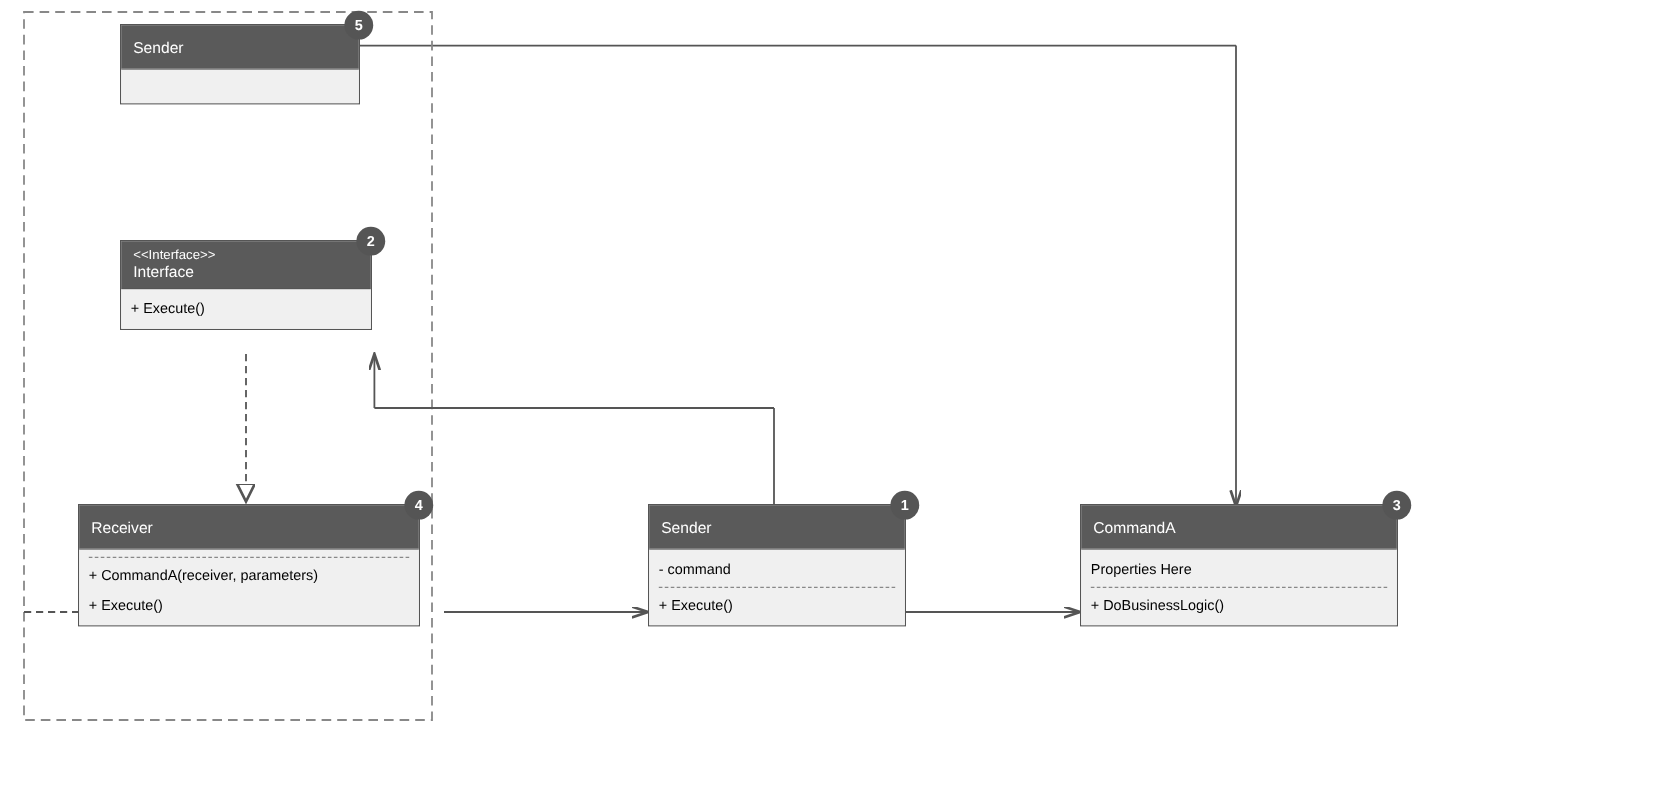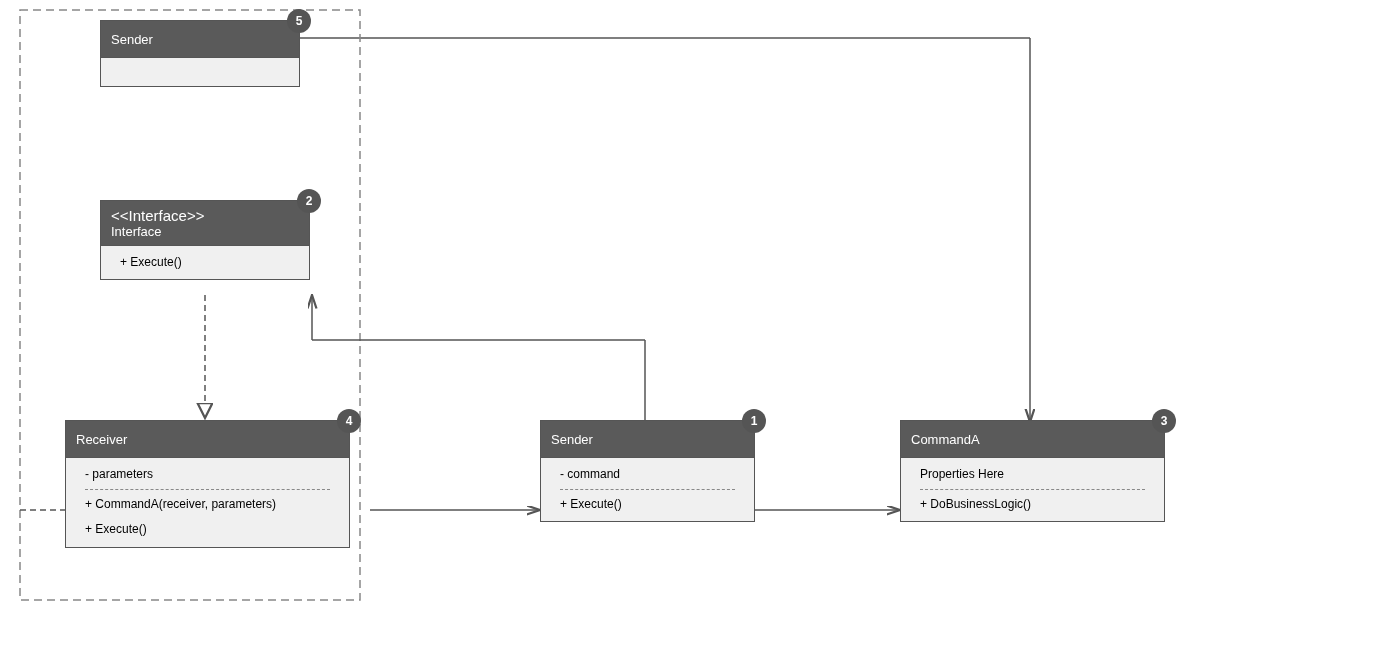--- a/index.html
+++ b/index.html
@@ -34,21 +34,21 @@
       font-size: 13px;
       font-weight: normal;
       position: relative;
       min-height: 36px;
       display: flex;
       align-items: center;
     }
 
     .uml-class-body {
       background: #f0f0f0;
-      padding: 4px 19px;
+      padding: 4px 8px;
       border-top: 1.5px solid #555;
       font-size: 12px;
       line-height: 1.6;
     }
 
     .uml-class-body .section {
       padding: 3px 0;
     }
 
     .uml-class-body .divider {
@@ -123,37 +123,36 @@
       <div class="badge">5</div>
     </div>
     <div class="uml-class-body">
       <div class="section" style="height:20px;"></div>
     </div>
   </div>
 
   <div class="uml-class" style="left:100px; top:200px; width:210px;">
     <div class="uml-class-header">
       <span>
-        <span style="font-size:15px; display:block;">&lt;&lt;Interface&gt;&gt;</span>
+        <span style="font-size:11px; display:block;">&lt;&lt;Interface&gt;&gt;</span>
         <span>Interface</span>
       </span>
       <div class="badge">2</div>
     </div>
     <div class="uml-class-body">
       <div class="section">+ Execute()</div>
     </div>
   </div>
 
   <div class="uml-class" style="left:65px; top:420px; width:285px;">
     <div class="uml-class-header">
       <span>Receiver</span>
       <div class="badge">4</div>
     </div>
     <div class="uml-class-body">
-      <div class="section">- parameters</div>
       <div class="divider"></div>
       <div class="section">+ CommandA(receiver, parameters)</div>
       <div class="section">+ Execute()</div>
     </div>
   </div>
 
   <div class="uml-class" style="left:540px; top:420px; width:215px;">
     <div class="uml-class-header">
       <span>Sender</span>
       <div class="badge">1</div>

